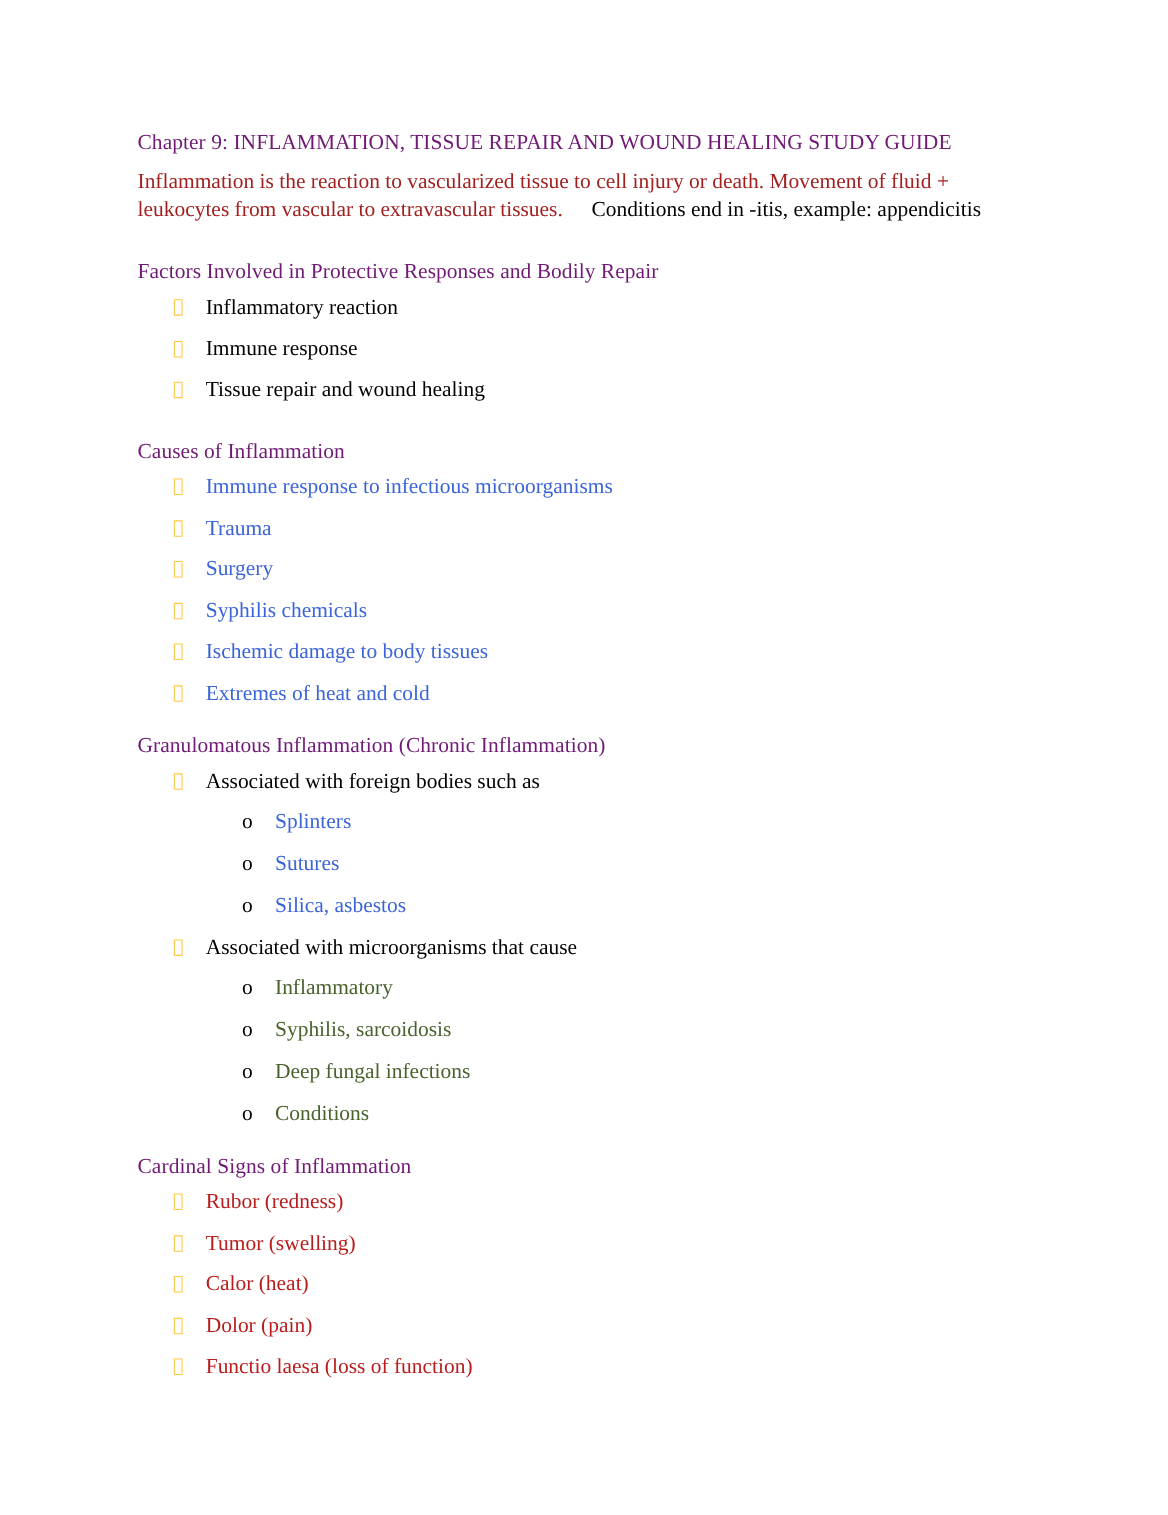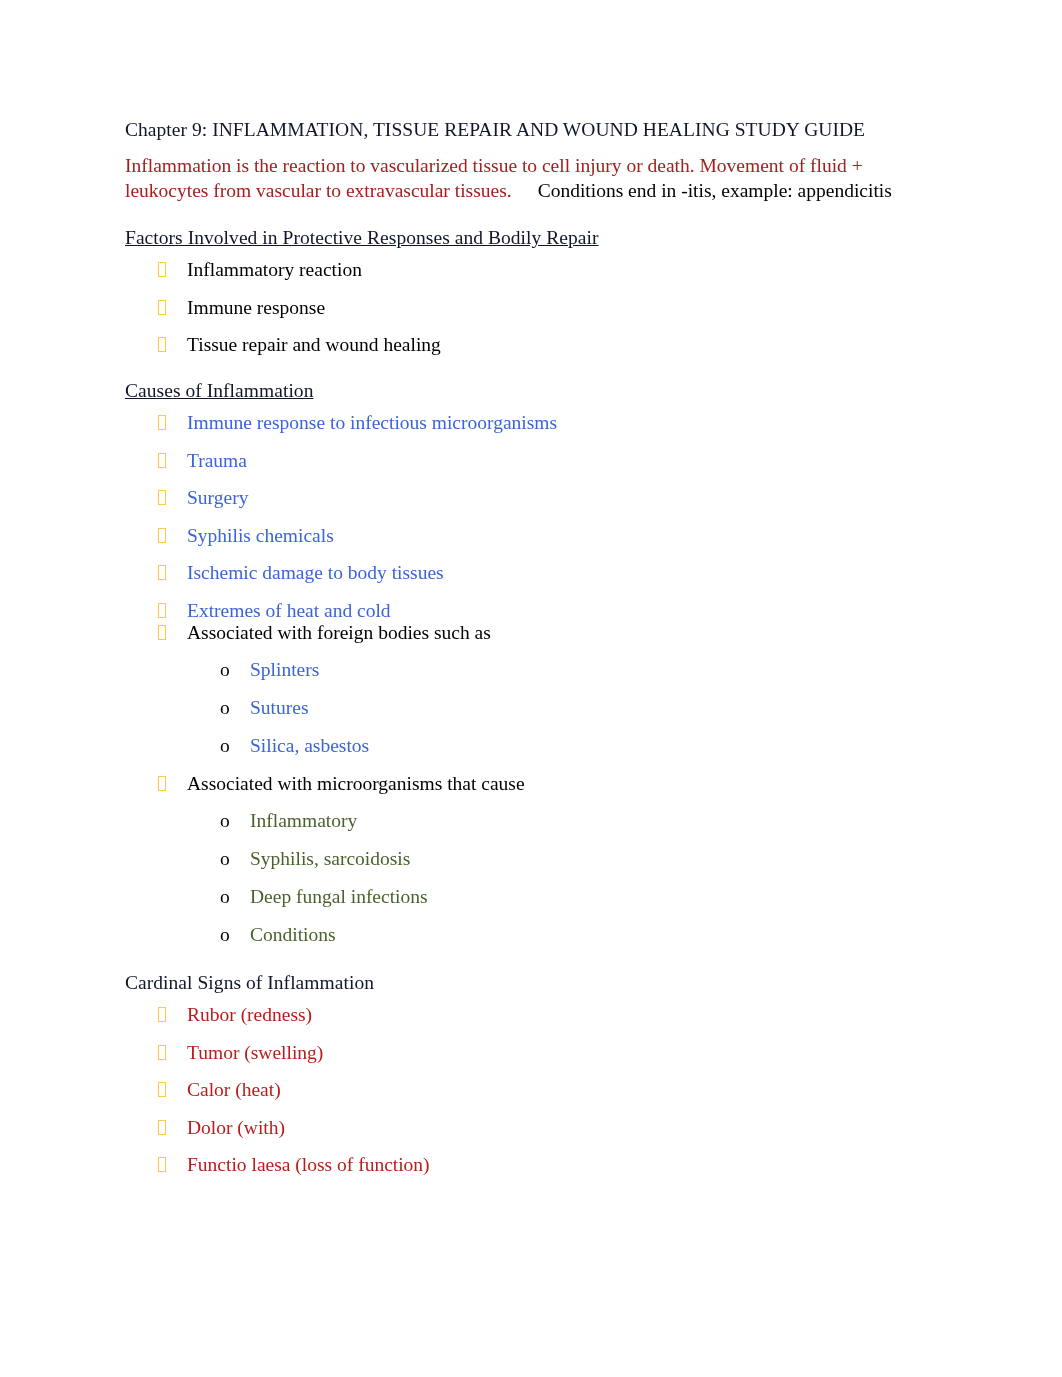--- a/index.html
+++ b/index.html
@@ -30,28 +30,28 @@
     position: absolute;
     left: 125px;
     top: 118px;
     width: 812px;
   }
 
   
   .heading {
     font-size: 19.5px;
     line-height: 24px;
-    color: #0f172a;
+    color: #701a75;
     margin: 0 0 4px 0;
     font-weight: normal;
     letter-spacing: 0.05px;
     white-space: nowrap;
   }
   .heading.h-top    { margin-top: 0px;  margin-bottom: 11px; }
-  .heading.h-causes { margin-top: 23px; margin-bottom: 9px; text-decoration: underline; }
+  .heading.h-causes { margin-top: 33px; margin-bottom: 9px; }
   .heading.h-gran   { margin-top: 25px; margin-bottom: 9px; }
   .heading.h-card   { margin-top: 25px; margin-bottom: 9px; }
 
   
   .intro {
     font-size: 19.5px;
     line-height: 25px;
     color: #A32020;
     margin: 0 0 11px 0;
     width: 790px;
@@ -172,20 +172,21 @@
       <li>
         <span class="bullet-box"></span>
         <span class="t-blue">Ischemic damage to body tissues</span>
       </li>
       <li>
         <span class="bullet-box"></span>
         <span class="t-blue">Extremes of heat and cold</span>
       </li>
     </ul>
 
+    <div class="heading h-gran">Granulomatous Inflammation (Chronic Inflammation)</div>
     <ul class="lvl1">
       <li class="group">
         <span class="bullet-box"></span>
         <span class="t-black">Associated with foreign bodies such as</span>
         <ul class="lvl2">
           <li>
             <span class="sub-marker">o</span>
             <span class="t-blue">Splinters</span>
           </li>
           <li>
@@ -231,21 +232,21 @@
       <li>
         <span class="bullet-box"></span>
         <span class="t-red">Tumor (swelling)</span>
       </li>
       <li>
         <span class="bullet-box"></span>
         <span class="t-red">Calor (heat)</span>
       </li>
       <li>
         <span class="bullet-box"></span>
-        <span class="t-red">Dolor (with)</span>
+        <span class="t-red">Dolor (pain)</span>
       </li>
       <li>
         <span class="bullet-box"></span>
         <span class="t-red">Functio laesa (loss of function)</span>
       </li>
     </ul>
 
   </div>
 </div>
 

